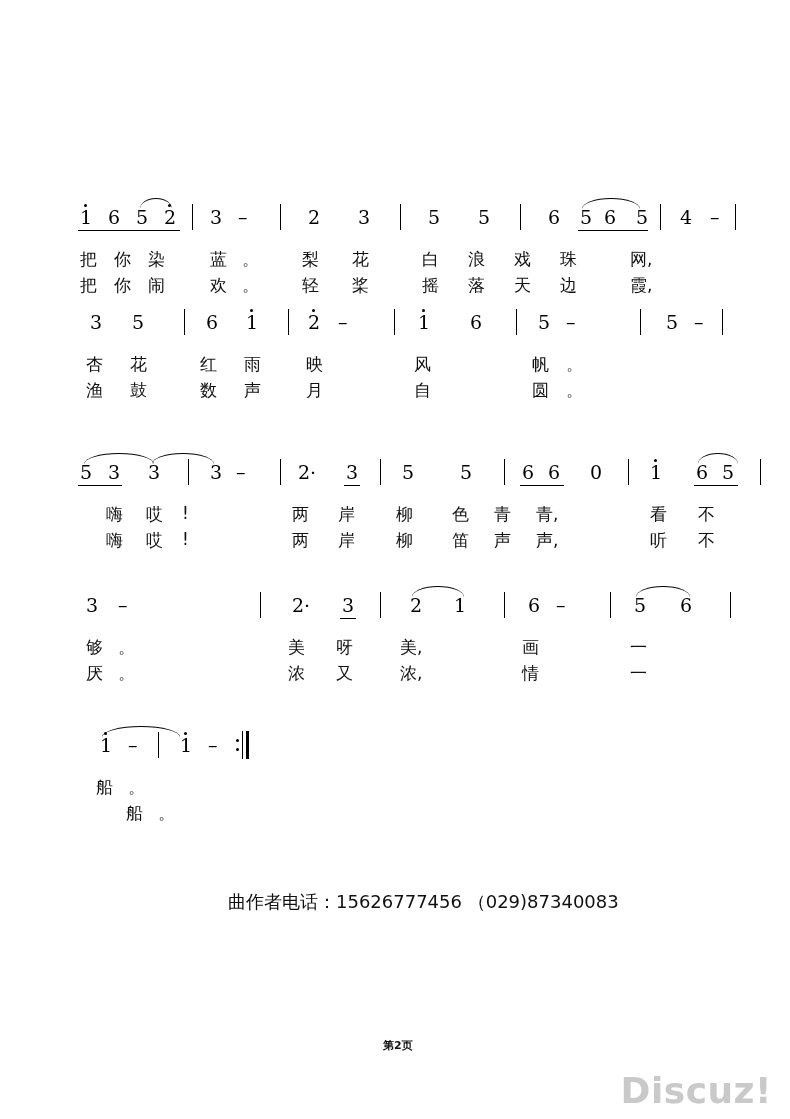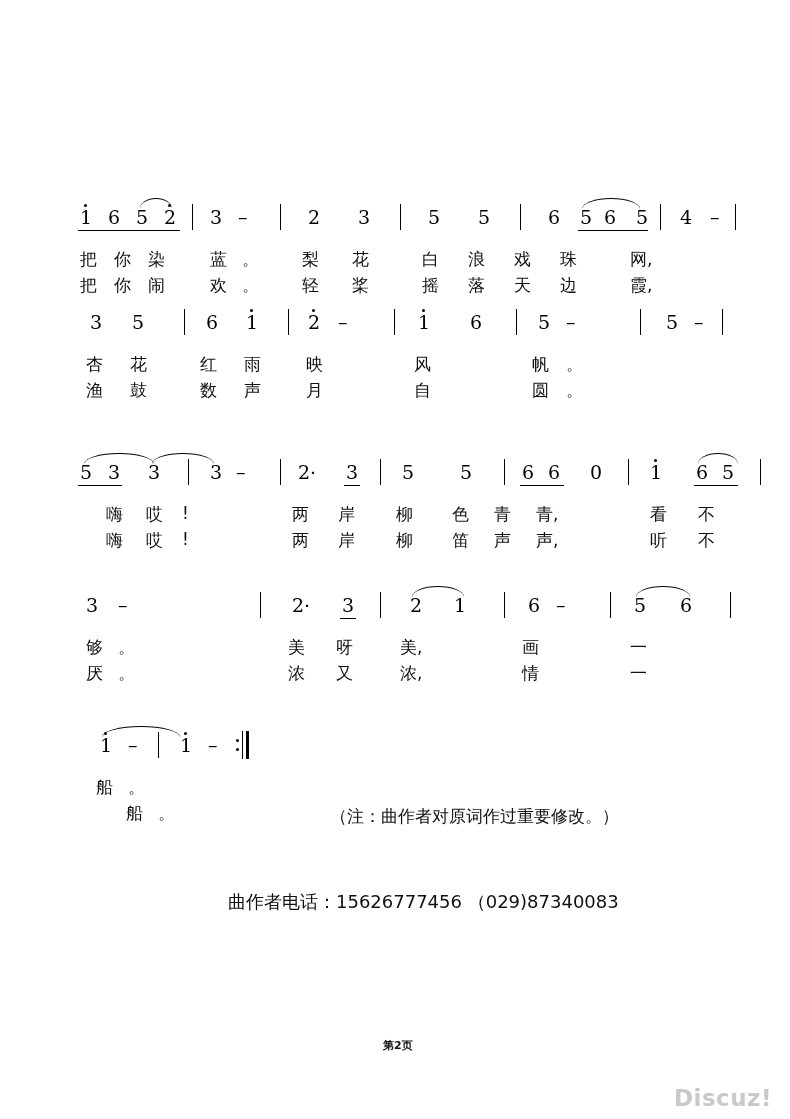--- a/index.html
+++ b/index.html
@@ -125,21 +125,21 @@
     font-family: "DejaVu Sans", "Liberation Sans", sans-serif;
     font-size: 11px;
     font-weight: bold;
     color: #111;
   }
   .watermark {
     position: absolute;
     right: 18px;
     bottom: 8px;
     font-family: "DejaVu Sans", "Liberation Sans", sans-serif;
-    font-size: 23px;
+    font-size: 36px;
     color: #c9c9c9;
     font-weight: bold;
     letter-spacing: 0.5px;
   }
 </style>
 </head>
 <body>
 
 <div class="page">
 
@@ -409,20 +409,19 @@
       <span class="note-ch" style="left:26px; top:6px;">船</span>
       <span class="note-ch" style="left:58px; top:6px;">。</span>
     </div>
 
     <div style="position:relative; height:30px;">
       <span class="note-ch" style="left:56px; top:2px;">船</span>
       <span class="note-ch" style="left:88px; top:2px;">。</span>
     </div>
   </div>
 
-  <div class="note-text" style="left:330px; top:805px;">（注：曲作者对原词作过重要修改。）</div>
 
   <div class="phone" style="left:228px; top:890px;">曲作者电话：15626777456 （029)87340083</div>
 
   <div class="pagenum" style="left:383px; top:1038px;">第2页</div>
 
   <div class="watermark">Discuz!</div>
 </div>
 
 </body></html>

